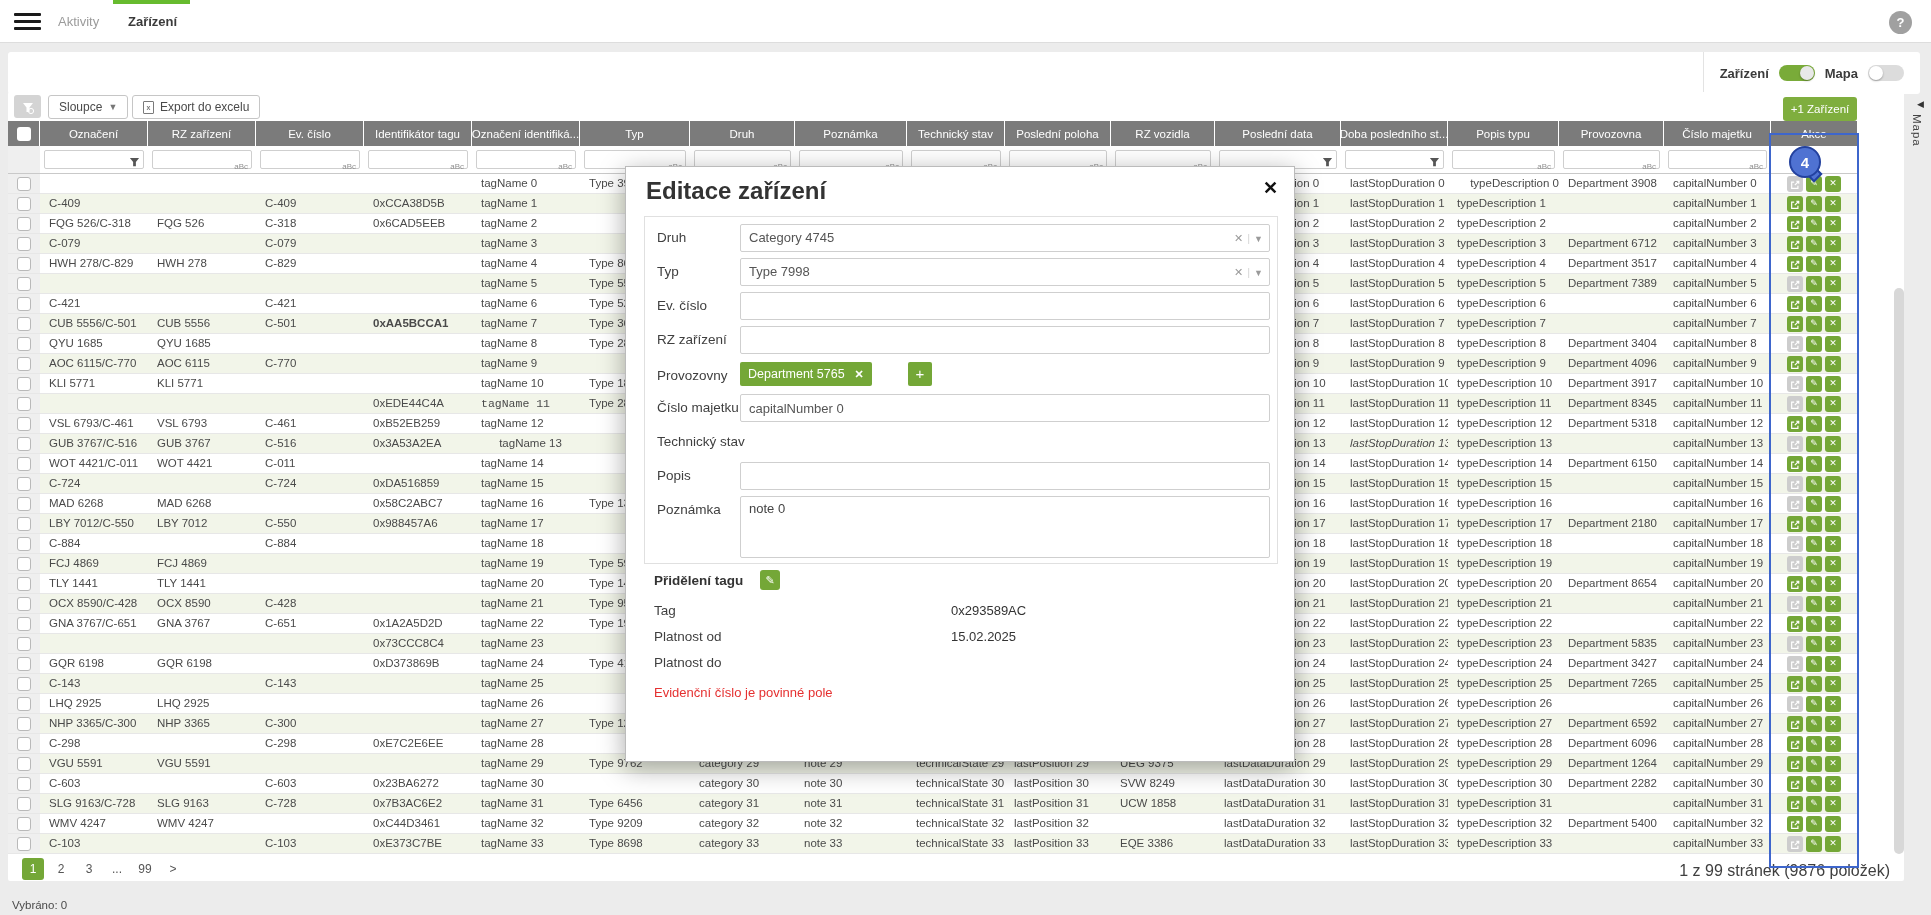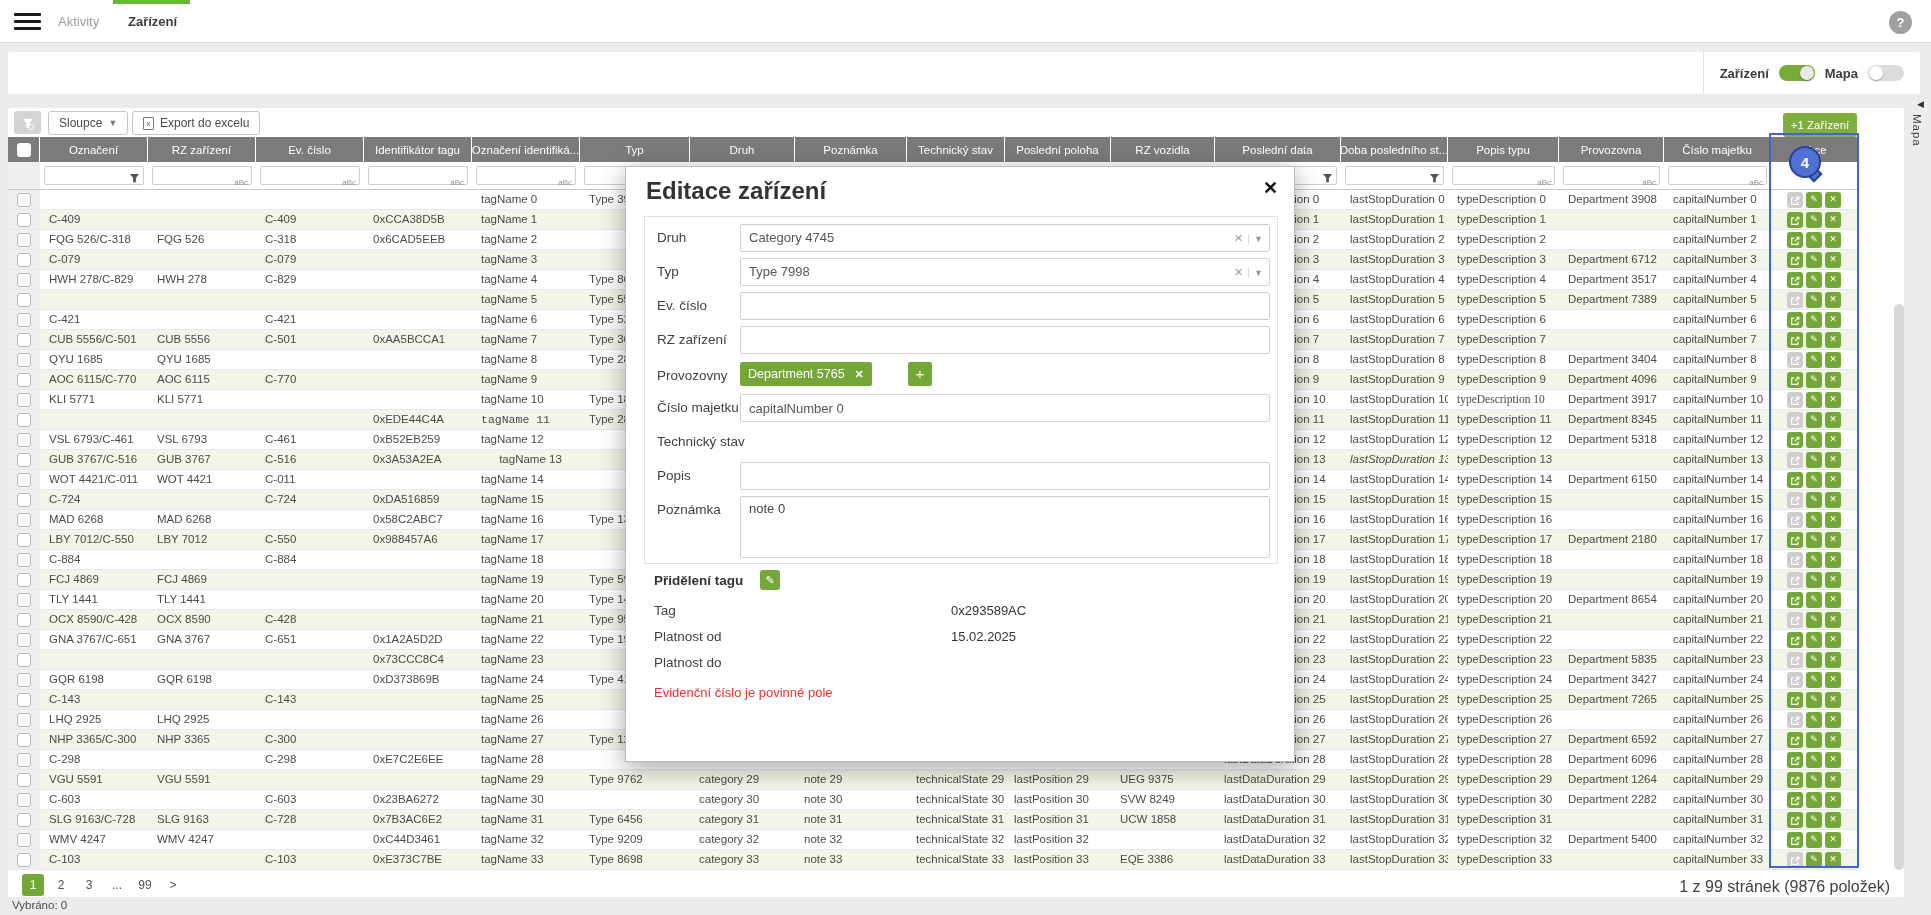--- a/index.html
+++ b/index.html
@@ -21,21 +21,21 @@
   .toggle-group { position:absolute; right:16px; top:0; height:42px; display:flex; align-items:center; gap:10px; border-left:1px solid #e3e3e3; padding-left:16px; }
   .toggle-label { font-size:13px; font-weight:bold; color:#3b3b3b; }
   .switch { position:relative; width:36px; height:16px; border-radius:8px; cursor:pointer; }
   .switch.on { background:#79ab39; }
   .switch.off { background:#dcdcdc; }
   .knob { position:absolute; top:1px; width:14px; height:14px; border-radius:50%; box-shadow:0 1px 2px rgba(0,0,0,.3); }
   .switch.on .knob { right:1px; background:#e8e8e8; }
   .switch.off .knob { left:1px; background:#fff; }
 
   
-  .table-card { position:absolute; left:8px; top:108px; width:1896px; height:789px; background:#fff; border-radius:2px; }
+  .table-card { position:absolute; left:8px; top:92px; width:1896px; height:789px; background:#fff; border-radius:2px; }
   .toolbar { position:absolute; left:0; top:0; width:100%; height:29px; }
   .btn-clear-filter { position:absolute; left:6px; top:3px; width:27px; height:23px; background:#d4d4d4; border:none; border-radius:3px; cursor:default; }
   .btn-clear-filter svg { display:block; margin:3px auto 0; }
   .btn { position:absolute; top:3px; height:24px; background:#fff; border:1px solid #c6c6c6; border-radius:3px; font-size:12px; color:#4a4a4a; cursor:pointer; display:flex; align-items:center; gap:6px; padding:0 10px; font-family:"Liberation Sans",sans-serif; }
   .chev { font-size:9px; color:#777; }
   .xls-ico { width:11px; height:13px; border:1px solid #7a7a7a; border-radius:1px; font-size:7px; color:#7a7a7a; text-align:center; line-height:12px; font-weight:bold; }
   .btn-add { position:absolute; left:1775px; top:5px; width:74px; height:24px; background:#7fae3e; color:#fff; border:none; border-radius:3px; font-size:11.5px; cursor:pointer; font-family:"Liberation Sans",sans-serif; }
 
   
   .thead { position:absolute; left:0; top:29px; height:25px; display:flex; }
@@ -256,21 +256,21 @@
           <div class="td" style="width: 108px;"></div>
           <div class="td" style="width: 108px;">tagName 0</div>
           <div class="td" style="width: 110px;">Type 39</div>
           <div class="td" style="width: 105px;"></div>
           <div class="td" style="width: 112px;"></div>
           <div class="td" style="width: 98px;"></div>
           <div class="td" style="width: 106px;"></div>
           <div class="td" style="width: 104px;"></div>
           <div class="td" style="width: 126px;">lastDataDuration 0</div>
           <div class="td" style="width: 107px;">lastStopDuration 0</div>
-          <div class="td" style="width: 111px;">typeDescription 0</div>
+          <div class="td" style="width: 111px; text-align: right;">typeDescription 0</div>
           <div class="td" style="width: 105px;">Department 3908</div>
           <div class="td" style="width: 107px;">capitalNumber 0</div>
           <div class="td akce-cell" style="width: 86px;">
             <button class="abtn disabled">
               <svg width="10" height="10" viewBox="0 0 12 12">
                 <path d="M5 2.5H2v7.5h7.5V7M7.5 1.5h3v3M10.5 1.5L5.8 6.2" stroke="#fff" fill="none" stroke-width="1.4"></path>
               </svg>
             </button>
             <button class="abtn">✎</button>
             <button class="abtn">✕</button>
@@ -456,21 +456,21 @@
             <button class="abtn">✕</button>
           </div>
         </div>
         <div class="trow alt">
           <div class="td cbcell" style="width: 32px;">
             <span class="cb"></span>
           </div>
           <div class="td" style="width: 108px;">CUB 5556/C-501</div>
           <div class="td" style="width: 108px;">CUB 5556</div>
           <div class="td" style="width: 108px;">C-501</div>
-          <div class="td" style="width: 108px;">0xAA5BCCA1</div>
+          <div class="td" style="width: 108px; font-weight: bold;">0xAA5BCCA1</div>
           <div class="td" style="width: 108px;">tagName 7</div>
           <div class="td" style="width: 110px;">Type 36</div>
           <div class="td" style="width: 105px;"></div>
           <div class="td" style="width: 112px;"></div>
           <div class="td" style="width: 98px;"></div>
           <div class="td" style="width: 106px;"></div>
           <div class="td" style="width: 104px;"></div>
           <div class="td" style="width: 126px;">lastDataDuration 7</div>
           <div class="td" style="width: 107px;">lastStopDuration 7</div>
           <div class="td" style="width: 111px;">typeDescription 7</div>
@@ -556,21 +556,21 @@
           <div class="td" style="width: 108px;"></div>
           <div class="td" style="width: 108px;">tagName 10</div>
           <div class="td" style="width: 110px;">Type 18</div>
           <div class="td" style="width: 105px;"></div>
           <div class="td" style="width: 112px;"></div>
           <div class="td" style="width: 98px;"></div>
           <div class="td" style="width: 106px;"></div>
           <div class="td" style="width: 104px;"></div>
           <div class="td" style="width: 126px;">lastDataDuration 10</div>
           <div class="td" style="width: 107px;">lastStopDuration 10</div>
-          <div class="td" style="width: 111px; font-family: Liberation Serif, serif;">typeDescription 10</div>
+          <div class="td" style="width: 111px;">typeDescription 10</div>
           <div class="td" style="width: 105px;">Department 3917</div>
           <div class="td" style="width: 107px;">capitalNumber 10</div>
           <div class="td akce-cell" style="width: 86px;">
             <button class="abtn disabled">
               <svg width="10" height="10" viewBox="0 0 12 12">
                 <path d="M5 2.5H2v7.5h7.5V7M7.5 1.5h3v3M10.5 1.5L5.8 6.2" stroke="#fff" fill="none" stroke-width="1.4"></path>
               </svg>
             </button>
             <button class="abtn">✎</button>
             <button class="abtn">✕</button>

